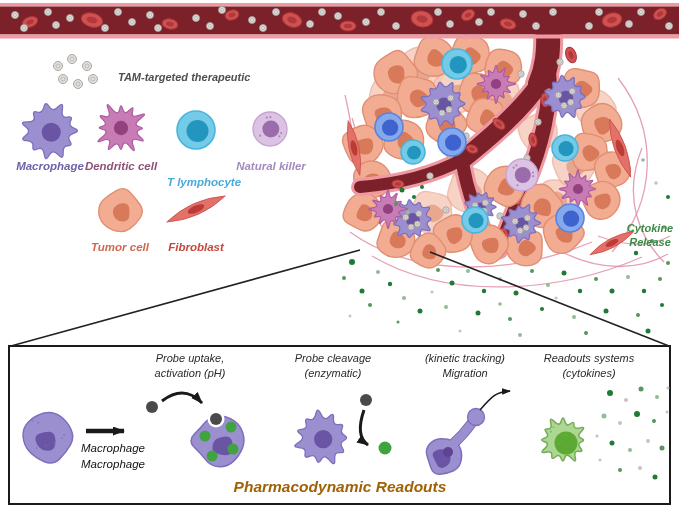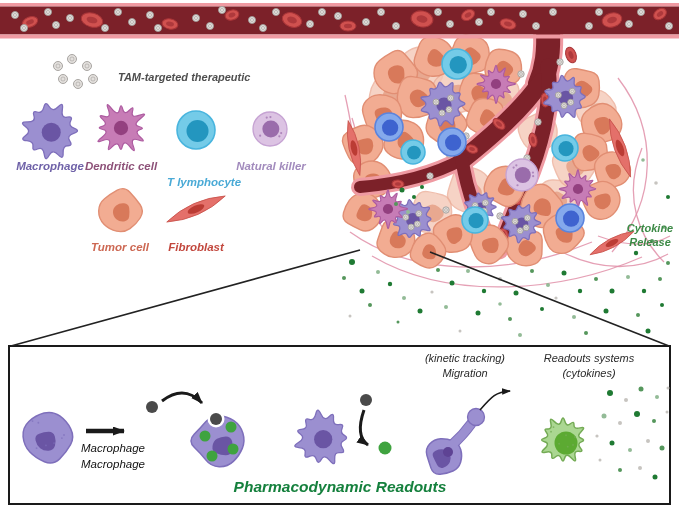--- a/index.html
+++ b/index.html
@@ -557,28 +557,36 @@
   <div class="txt lbl" style="left: 141px; top: 176px; color: rgb(74, 170, 214); padding-left: 8px;">T lymphocyte</div>
   <div class="txt lbl" style="left: 216px; top: 160px; color: rgb(162, 139, 189);">Natural killer</div>
   <div class="txt lbl" style="left: 65px; top: 241px; color: rgb(205, 104, 83);">Tumor cell</div>
   <div class="txt lbl" style="left: 141px; top: 241px; color: rgb(194, 71, 61); text-align: center;">Fibroblast</div>
 
   <div class="txt two" style="left: 619px; top: 221px; width: 62px; text-align: center; font-size: 11px; font-weight: bold; line-height: 1.3; color: rgb(60, 138, 70);">
     <span>Cytokine</span>
     <span>Release</span>
   </div>
 
+  <div class="txt hdr" style="left:115px;top:351px;">
+    <span>Probe uptake,</span>
+    <span>activation (pH)</span>
+  </div>
+  <div class="txt hdr" style="left:258px;top:351px;">
+    <span>Probe cleavage</span>
+    <span>(enzymatic)</span>
+  </div>
   <div class="txt hdr" style="left:390px;top:351px;">
     <span>(kinetic tracking)</span>
     <span>Migration</span>
   </div>
   <div class="txt hdr" style="left:514px;top:351px;">
     <span>Readouts systems</span>
     <span>(cytokines)</span>
   </div>
 
   <div class="txt two" style="left:63px;top:441px;width:100px;text-align:center;font-size:11.5px;color:#111;line-height:1.35;">
     <span>Macrophage</span>
     <span>Macrophage</span>
   </div>
 
-  <div class="txt" style="left:170px;top:478px;width:340px;text-align:center;font-size:15.5px;font-weight:bold;color:#15803d;">Pharmacodynamic Readouts</div>
+  <div class="txt" style="left:170px;top:478px;width:340px;text-align:center;font-size:15.5px;font-weight:bold;color:#a16207;">Pharmacodynamic Readouts</div>
 </div>
 
 </body></html>

